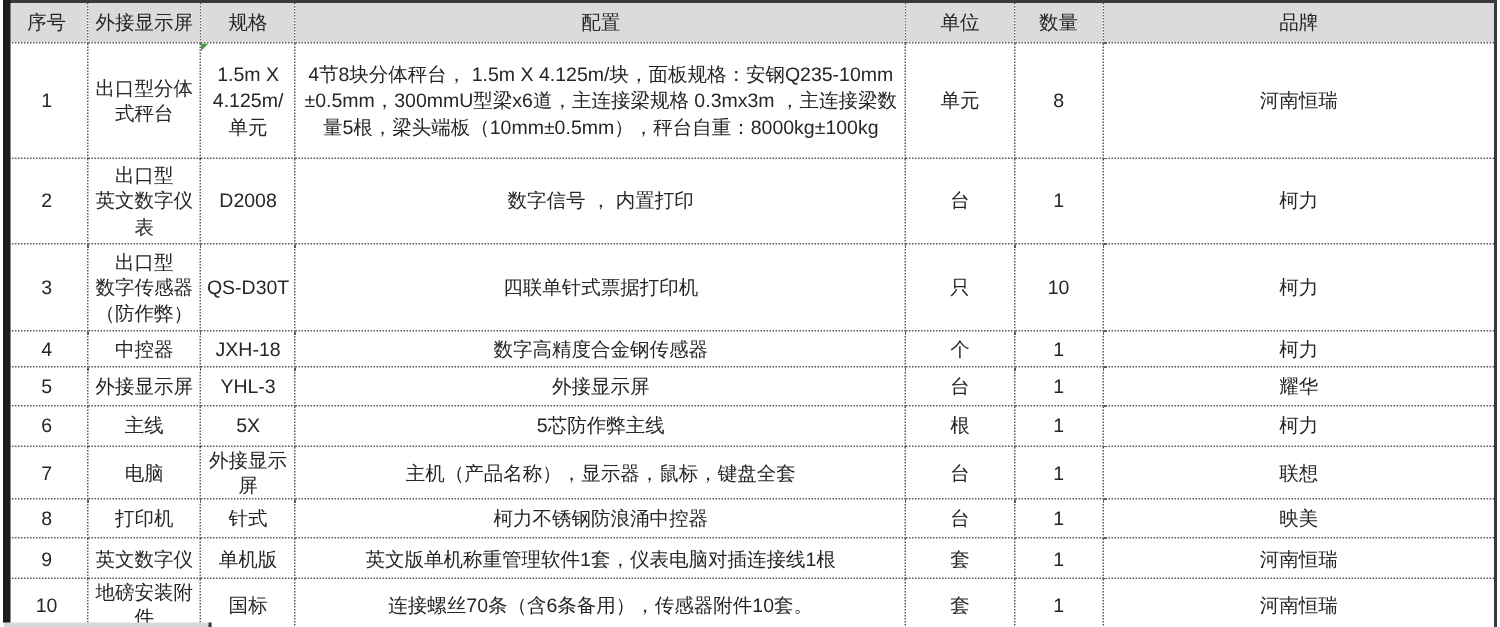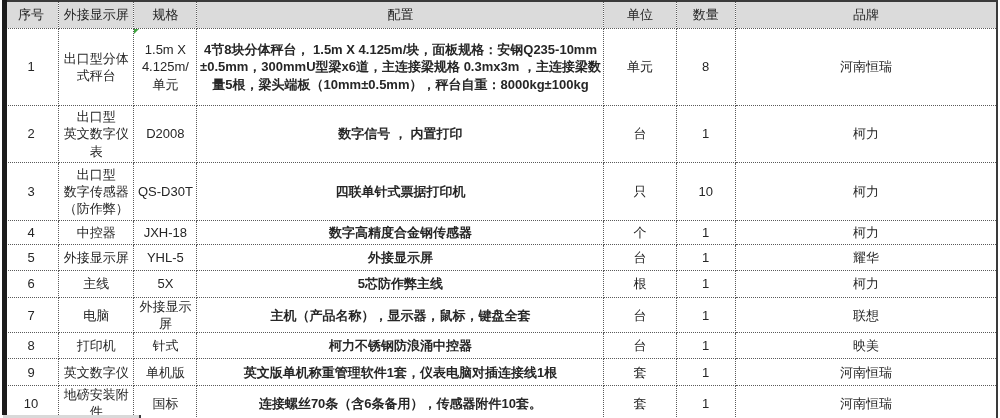--- a/index.html
+++ b/index.html
@@ -77,21 +77,21 @@
   tr.r2  td { height: 56px; }
   tr.r3  td { height: 57px; }
   tr.r4  td { height: 23px; }
   tr.r5  td { height: 25px; }
   tr.r6  td { height: 26px; }
   tr.r7  td { height: 25px; }
   tr.r8  td { height: 25px; }
   tr.r9  td { height: 26px; }
   tr.r10 td { height: 26px; }
 
-  td.conf { padding: 0 6px; font-weight: bold; }
+  td.conf { padding: 0 6px; }
 
   
   .err-tri {
     position: absolute;
     left: 0;
     top: 0;
     width: 0;
     height: 0;
     border-top: 5px solid #3fa33f;
     border-right: 5px solid transparent;
@@ -165,21 +165,21 @@
         <td>中控器</td>
         <td>JXH-18</td>
         <td class="conf">数字高精度合金钢传感器</td>
         <td>个</td>
         <td>1</td>
         <td>柯力</td>
       </tr>
       <tr class="r5">
         <td>5</td>
         <td>外接显示屏</td>
-        <td>YHL-5</td>
+        <td>YHL-3</td>
         <td class="conf">外接显示屏</td>
         <td>台</td>
         <td>1</td>
         <td>耀华</td>
       </tr>
       <tr class="r6">
         <td>6</td>
         <td>主线</td>
         <td>5X</td>
         <td class="conf">5芯防作弊主线</td>

